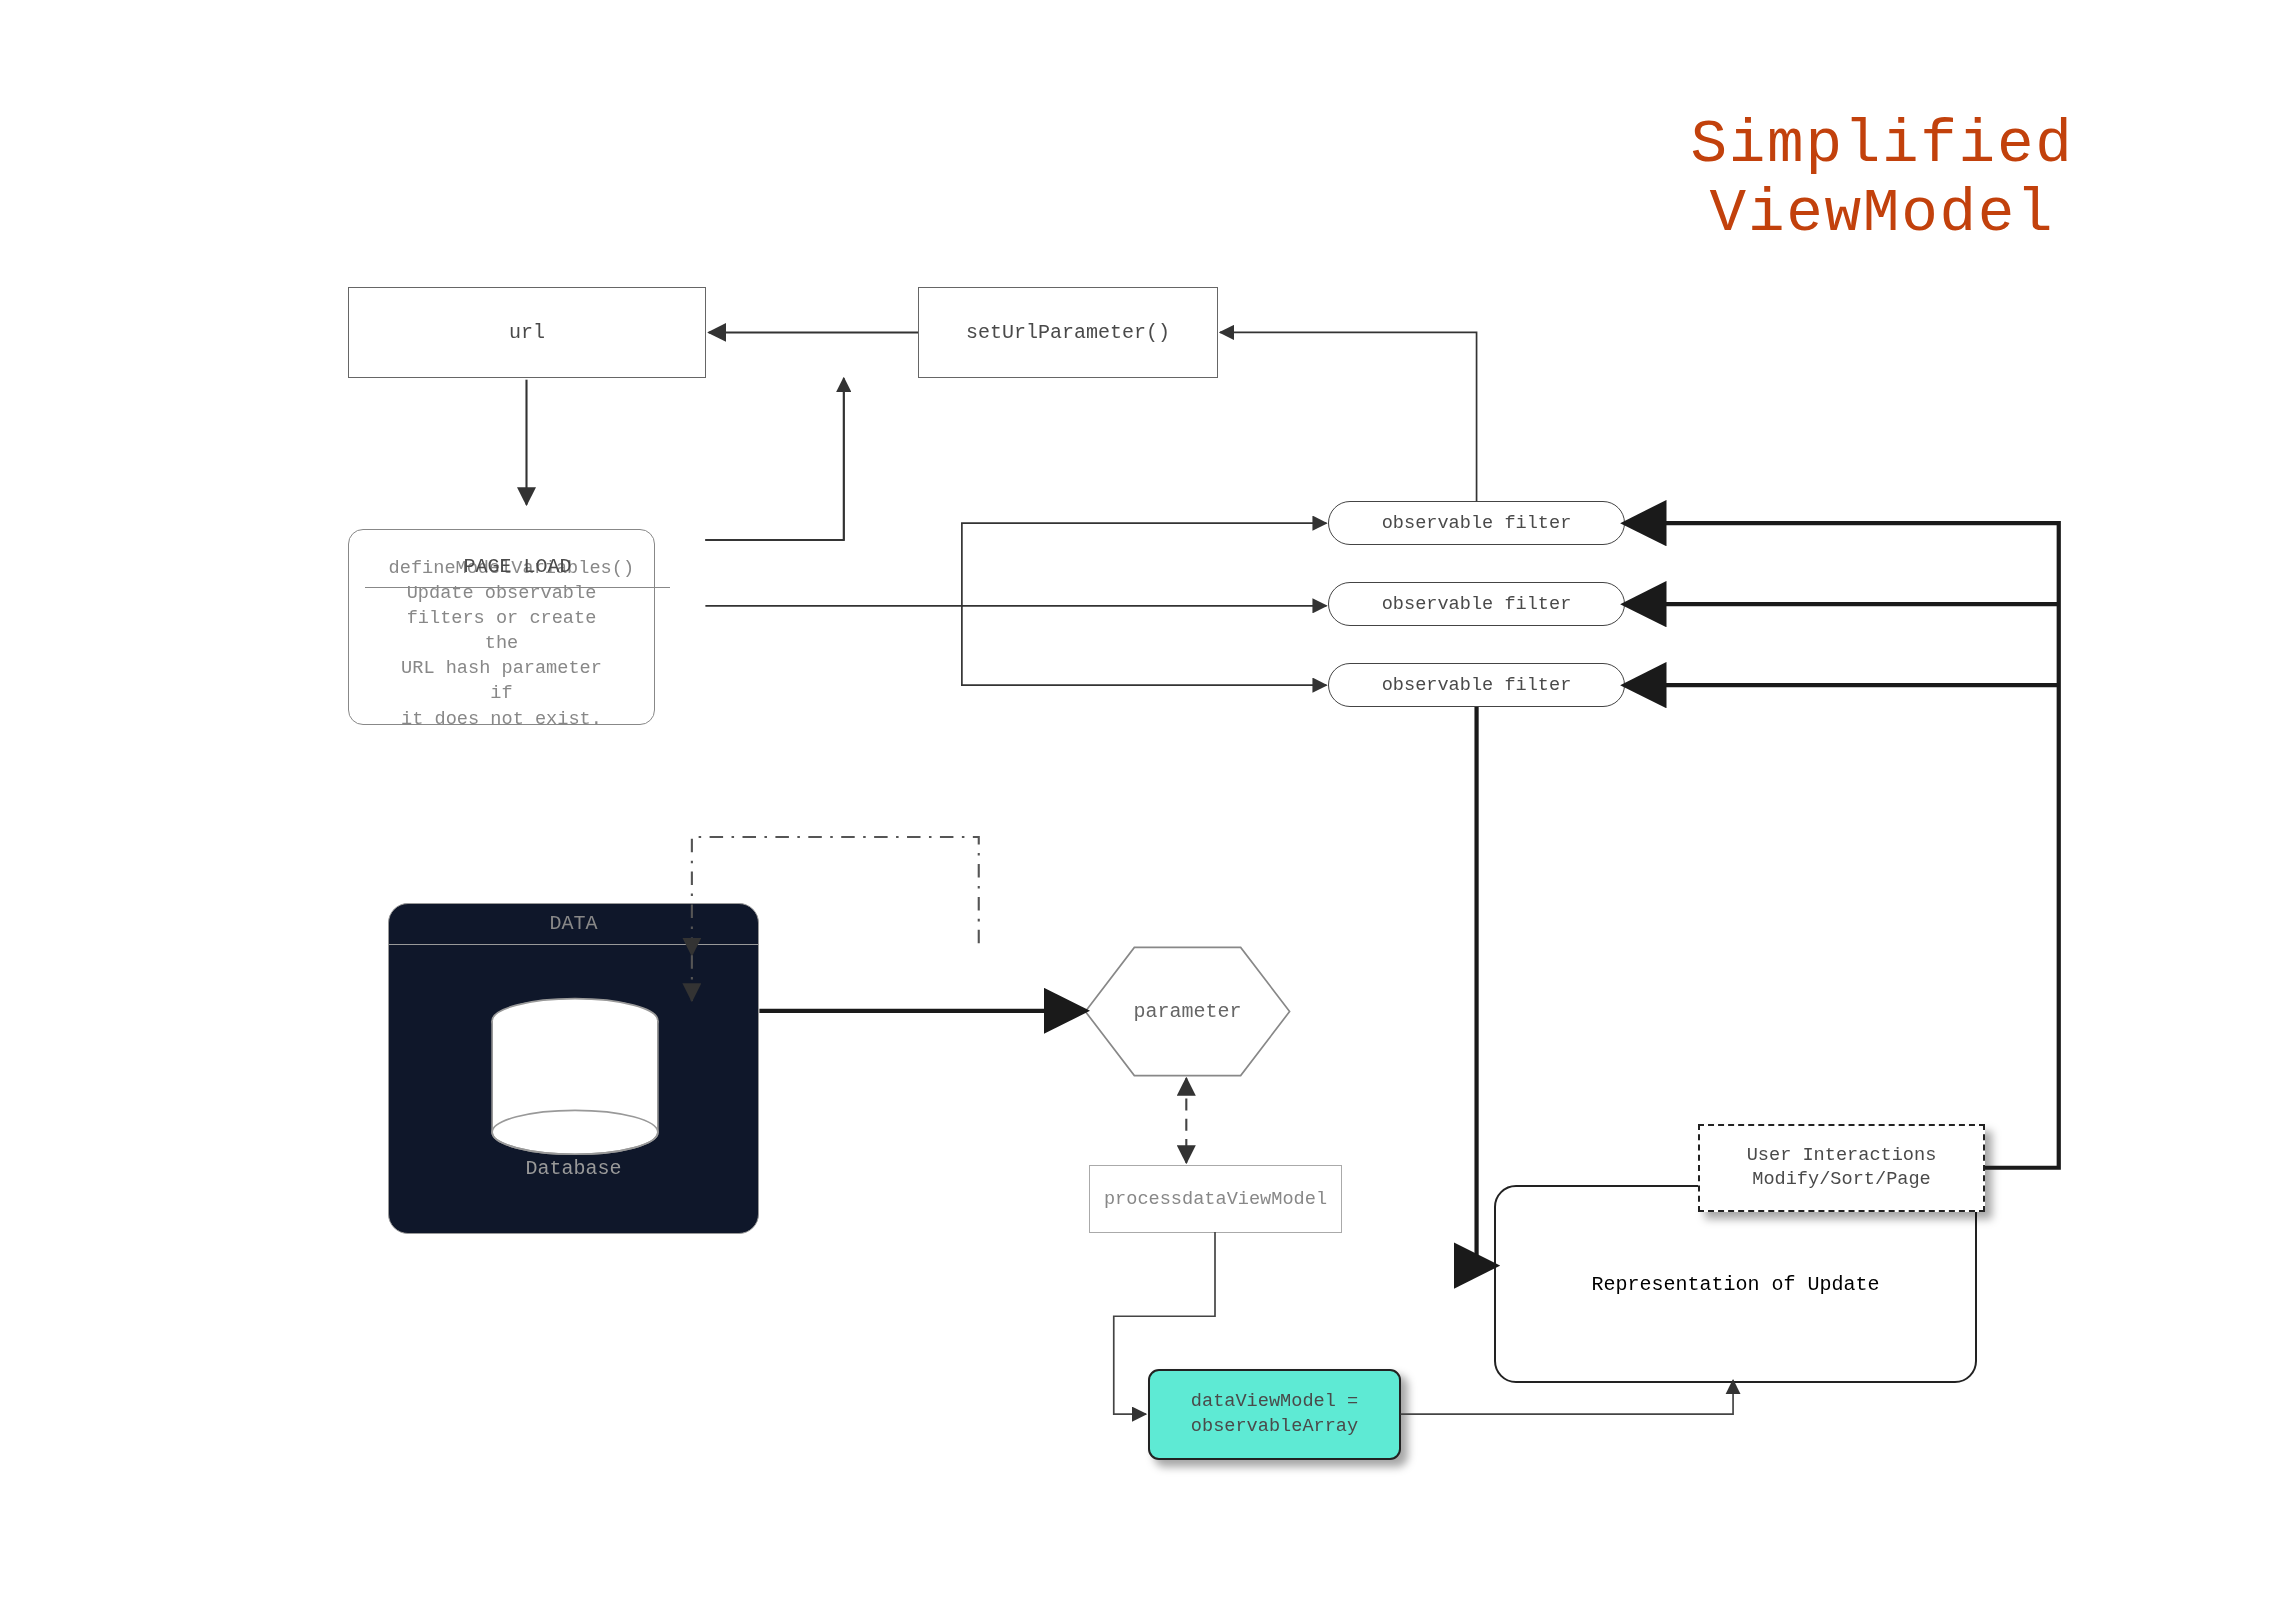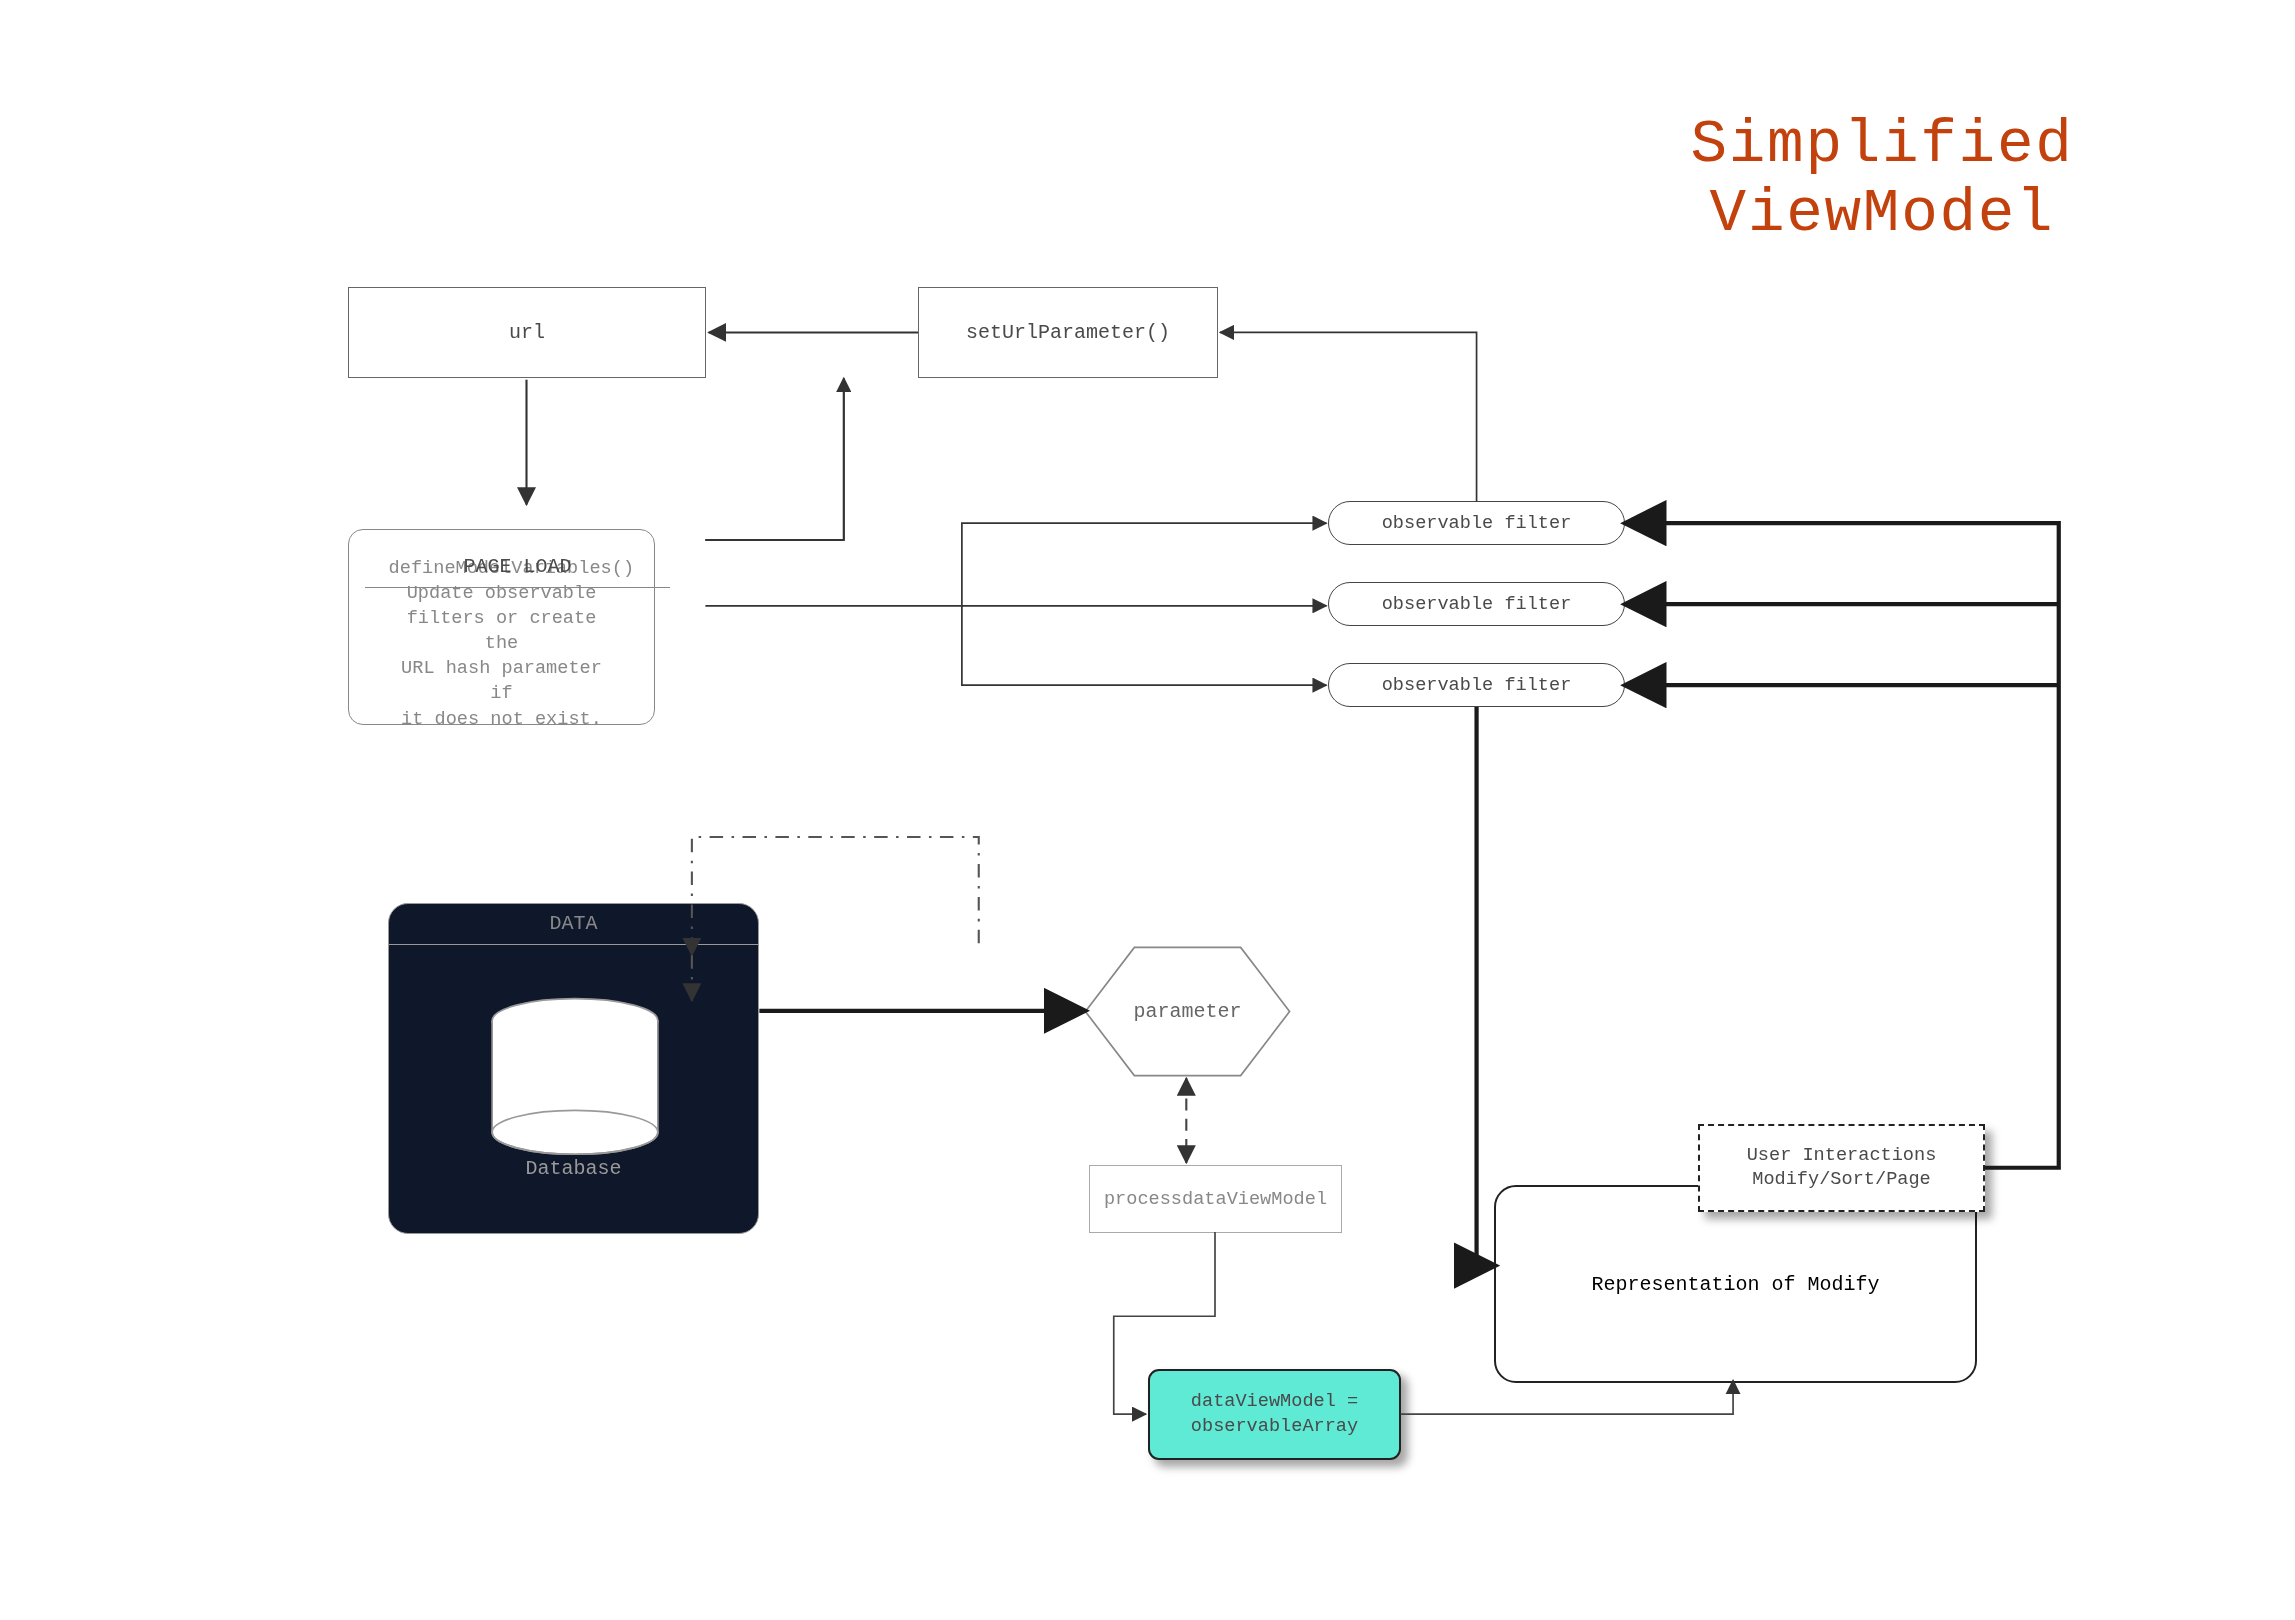--- a/index.html
+++ b/index.html
@@ -79,21 +79,21 @@
   <div class="box" style="left:1089px;top:1165px;width:253px;height:68px;border-color:#aaa;color:#888;font-size:18.6px">
     <span>processdataViewModel</span>
   </div>
 
   <div class="shadowbox" style="left:1148px;top:1369px;width:253px;height:91px;white-space:pre-line">
     <span>dataViewModel =
 observableArray</span>
   </div>
 
   <div class="results" style="left:1494px;top:1185px;width:479px;height:194px">
-    <span>Representation of Modify</span>
+    <span>Representation of Update</span>
   </div>
 
   <div class="dashbox" style="left:1698px;top:1124px;width:287px;height:88px;white-space:pre-line">
     <span>User Interactions
 Modify/Sort/Page</span>
   </div>
 
   <svg width="2295" height="1620" viewBox="0 0 2720 1920">
     <defs>
       <marker id="arr" viewBox="0 0 12 12" refX="11" refY="6" markerWidth="9" markerHeight="9" orient="auto-start-reverse">

